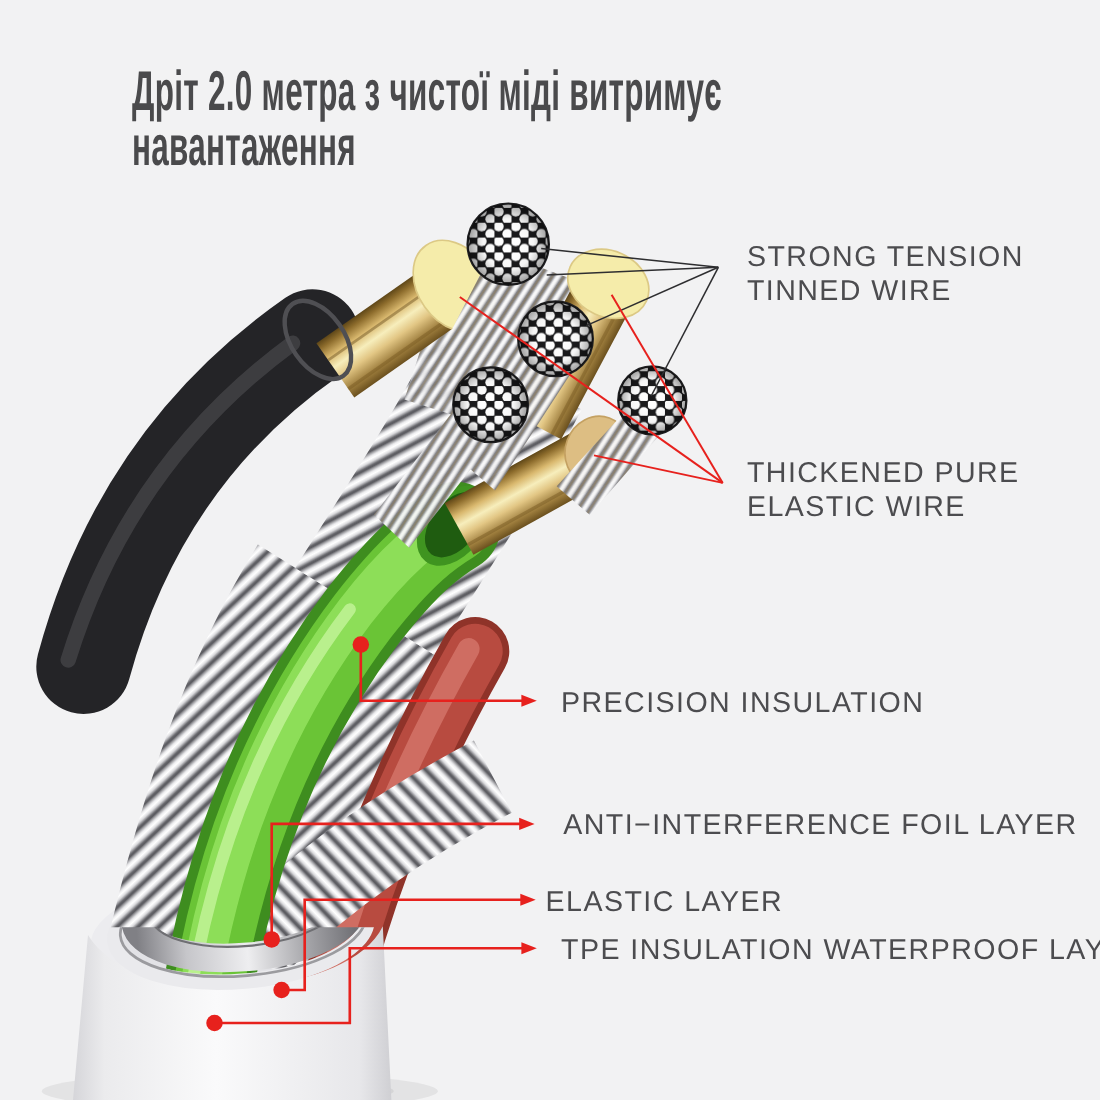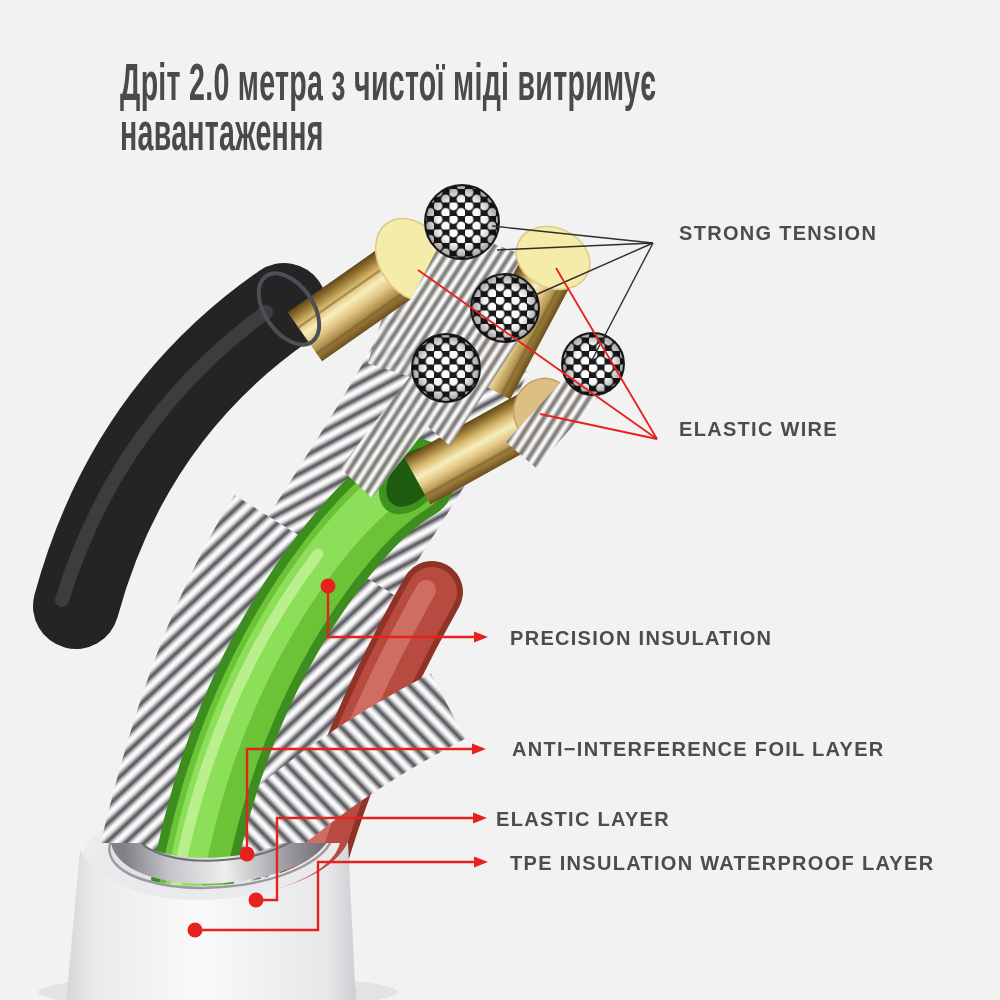--- a/index.html
+++ b/index.html
@@ -17,22 +17,22 @@
     font-size:51px;line-height:50px;
     color:#4a4a4c;
     transform:scaleX(0.56);
     transform-origin:0 0;
     letter-spacing:0.5px;
     white-space:nowrap;
   }
   .lbl{
     position:absolute;
     color:#4c4c4f;
-    font-size:20px;
-    font-weight:700;
+    font-size:26px;
+    font-weight:400;
     letter-spacing:1.3px;
     line-height:31px;
     white-space:nowrap;
   }
   .lbl-tinned{left:679px;top:218px;}
   .lbl-copper{left:679px;top:414px;}
   .lbl-precision{left:510px;top:623px;}
   .lbl-foil{left:512px;top:734px;}
   .lbl-elastic{left:496px;top:804px;}
   .lbl-tpe{left:510px;top:848px;}
@@ -246,23 +246,25 @@
     </g>
   </svg>
 
   <div class="title">
     <div>Дріт 2.0 метра з чистої міді витримує</div>
     <div>навантаження</div>
   </div>
 
   <div class="lbl lbl-tinned">
     <div>STRONG TENSION</div>
+    <div>TINNED WIRE</div>
   </div>
 
   <div class="lbl lbl-copper">
+    <div>THICKENED PURE</div>
     <div>ELASTIC WIRE</div>
   </div>
 
   <div class="lbl lbl-precision">PRECISION INSULATION</div>
 
   <div class="lbl lbl-foil">ANTI−INTERFERENCE FOIL LAYER</div>
 
   <div class="lbl lbl-elastic">ELASTIC LAYER</div>
 
   <div class="lbl lbl-tpe">TPE INSULATION WATERPROOF LAYER</div>

